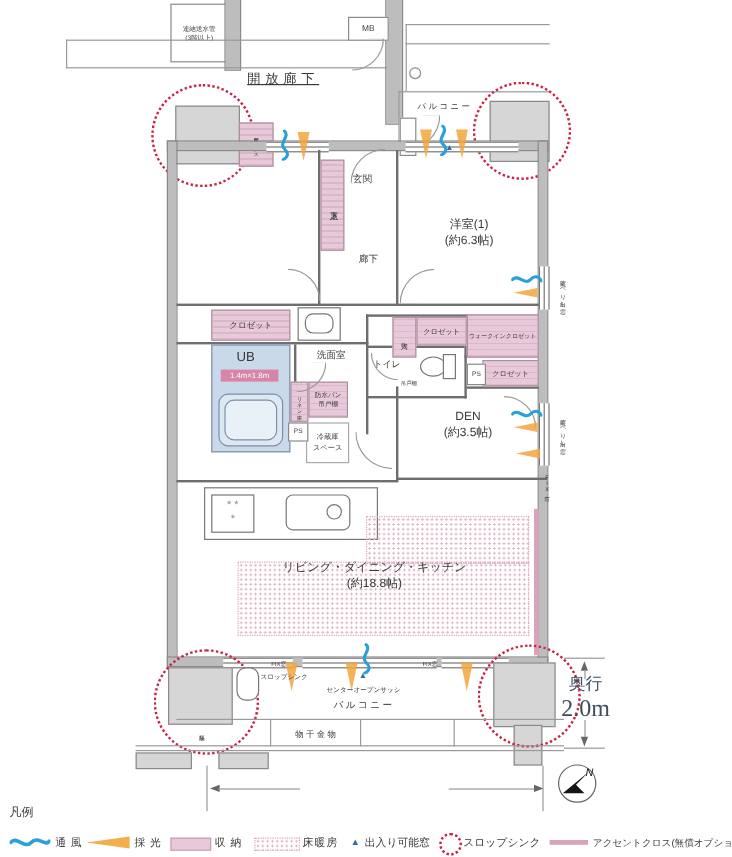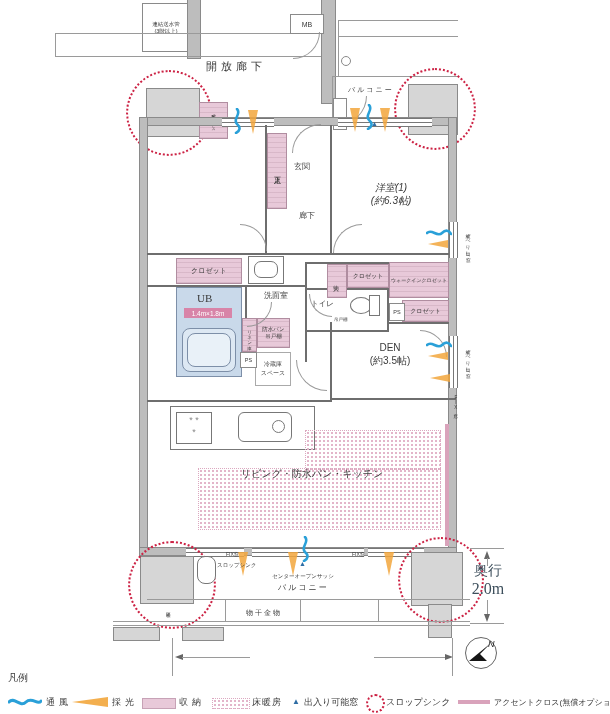--- a/index.html
+++ b/index.html
@@ -55,21 +55,21 @@
   </div>
   <div class="w" style="left:188px;top:0;width:12px;height:58px;"></div>
   <div class="ln" style="left:55px;top:33px;width:275px;height:1px;"></div>
   <div class="ln" style="left:55px;top:56px;width:275px;height:1px;"></div>
   <div class="ln" style="left:55px;top:33px;width:1px;height:24px;"></div>
   <div class="w" style="left:322px;top:0;width:13px;height:103px;"></div>
   <div class="box" style="left:290px;top:14px;width:32px;height:18px;display:flex;align-items:center;justify-content:center;">
     <span style="font-size:7px;">MB</span>
   </div>
   <div class="arc br" style="left:293px;top:32px;width:26px;height:26px;"></div>
-  <div class="lbl" style="left:206px;top:60px;font-size:11px;letter-spacing:4px;">開放廊下</div>
+  <div class="lbl" style="left:206px;top:60px;font-size:11px;letter-spacing:4px;text-decoration:underline;">開放廊下</div>
 
   <div class="ln" style="left:338px;top:20px;width:120px;height:1px;"></div>
   <div class="ln" style="left:338px;top:36px;width:120px;height:1px;"></div>
   <div class="ln" style="left:338px;top:20px;width:1px;height:56px;"></div>
   <div class="box" style="left:341px;top:56px;width:8px;height:8px;border-radius:50%;"></div>
 
   <div class="ln" style="left:332px;top:76px;width:126px;height:1px;"></div>
   <div class="ln" style="left:332px;top:76px;width:1px;height:49px;"></div>
   <div class="lbl" style="left:348px;top:86px;font-size:7px;letter-spacing:2px;">バルコニー</div>
   <div class="box v" style="left:333px;top:98px;width:12px;height:30px;font-size:4.5px;">給湯器</div>
@@ -121,21 +121,21 @@
   <div class="pk" style="left:402px;top:300px;width:45px;height:20px;font-size:6px;">クロゼット</div>
   <div class="pk v" style="left:242px;top:318px;width:13px;height:32px;font-size:4.5px;">リネン庫</div>
   <div class="pk" style="left:257px;top:318px;width:31px;height:28px;">
     <div class="cc" style="font-size:5.5px;">
       <div>防水パン</div>
       <div>吊戸棚</div>
     </div>
   </div>
 
   <div class="ub" style="left:176px;top:287px;width:64px;height:88px;"></div>
-  <div class="lbl" style="left:197px;top:292px;font-size:11px;font-family:Liberation Serif, serif;">UB</div>
+  <div class="lbl" style="left:197px;top:292px;font-size:11px;">UB</div>
   <div class="badge" style="left:184px;top:308px;width:48px;height:10px;font-size:6.5px;">1.4m×1.8m</div>
   <div class="tub" style="left:182px;top:328px;width:52px;height:42px;"></div>
   <div class="tub" style="left:187px;top:333px;width:42px;height:32px;background:#e9f1f8;"></div>
 
   <div class="fixture" style="left:248px;top:256px;width:34px;height:26px;"></div>
   <div class="fixture" style="left:254px;top:261px;width:22px;height:15px;border-radius:7px;"></div>
   <div class="fixture" style="left:350px;top:297px;width:20px;height:15px;border-radius:50%;"></div>
   <div class="fixture" style="left:369px;top:295px;width:9px;height:19px;"></div>
   <div class="box" style="left:255px;top:352px;width:34px;height:32px;border-color:#aaa;display:flex;align-items:center;justify-content:center;">
     <div class="cc" style="font-size:6px;">
@@ -164,35 +164,36 @@
   <div class="accent" style="left:445px;top:424px;width:4px;height:122px;"></div>
 
   <div class="arc tl" style="left:292px;top:124px;width:28px;height:28px;"></div>
   <div class="arc tr" style="left:240px;top:224px;width:26px;height:26px;"></div>
   <div class="arc tl" style="left:333px;top:224px;width:28px;height:28px;"></div>
   <div class="arc br" style="left:247px;top:302px;width:24px;height:24px;"></div>
   <div class="arc bl" style="left:309px;top:294px;width:22px;height:22px;"></div>
   <div class="arc tr" style="left:420px;top:330px;width:26px;height:26px;"></div>
   <div class="arc bl" style="left:296px;top:360px;width:30px;height:30px;"></div>
 
-  <div class="lbl cc" style="left:348px;top:182px;width:86px;font-size:10px;font-style:italic;">
+  <div class="lbl cc" style="left:348px;top:182px;width:86px;font-size:10px;">
     <div>洋室(1)</div>
     <div>(約6.3帖)</div>
   </div>
-  <div class="lbl" style="left:294px;top:162px;font-size:8px;">玄関</div>
+  <div class="lbl" style="left:294px;top:145px;font-size:8px;">玄関</div>
   <div class="lbl" style="left:299px;top:211px;font-size:8px;">廊下</div>
   <div class="lbl cc" style="left:245px;top:291px;width:62px;font-size:8px;">洗面室</div>
   <div class="lbl" style="left:311px;top:299px;font-size:7.5px;">トイレ</div>
   <div class="lbl" style="left:334px;top:317px;font-size:4.5px;">吊戸棚</div>
   <div class="lbl cc" style="left:350px;top:342px;width:80px;font-size:10px;text-align:center;">
     <div>DEN</div>
     <div>(約3.5帖)</div>
   </div>
   <div class="lbl cc" style="left:202px;top:468px;width:220px;font-size:10px;">
-    <div>リビング・防水パン・キッチン</div>
+    <div>リビング・ダイニング・キッチン</div>
+    <div>(約18.8帖)</div>
   </div>
 
   <div class="lbl v" style="left:462px;top:208px;width:12px;height:66px;font-size:5px;">縦すべり出し窓</div>
   <div class="lbl v" style="left:462px;top:324px;width:12px;height:66px;font-size:5px;">縦すべり出し窓</div>
   <div class="lbl v" style="left:451px;top:390px;width:9px;height:24px;font-size:4.5px;">FIX窓</div>
 
   <svg class="abs" style="left:232px;top:108px;" width="10" height="26" viewBox="0 0 10 26">
       <path d="M5 1 C 10 6,0 11,5 16 C 9 19.5,8 23,4 25" fill="none" stroke="#2aa0d8" stroke-width="2.6" stroke-linecap="round"></path>
     </svg>
   <div class="tri-d" style="left:248px;top:110px;"></div>
@@ -249,21 +250,21 @@
   <div class="arrL" style="left:175px;top:654px;"></div>
   <div class="ln" style="left:182px;top:657px;width:68px;height:1px;"></div>
   <div class="ln" style="left:374px;top:657px;width:72px;height:1px;"></div>
   <div class="arrR" style="left:445px;top:654px;"></div>
   <div class="ln" style="left:452px;top:638px;width:1px;height:38px;"></div>
 
   <div class="ln" style="left:470px;top:548px;width:34px;height:1px;"></div>
   <div class="arrU" style="left:484px;top:551px;"></div>
   <div class="ln" style="left:487px;top:558px;width:1px;height:8px;"></div>
   <div class="lbl cc serif" style="left:468px;top:562px;width:40px;font-size:14px;">奥行</div>
-  <div class="lbl cc serif" style="left:464px;top:579px;width:48px;font-size:16px;">2.0m</div>
+  <div class="lbl cc serif" style="left:464px;top:579px;width:48px;font-size:20px;">2.0m</div>
   <div class="ln" style="left:487px;top:600px;width:1px;height:14px;"></div>
   <div class="arrD" style="left:484px;top:614px;"></div>
   <div class="ln" style="left:470px;top:623px;width:34px;height:1px;"></div>
 
   <svg class="abs" style="left:464px;top:636px;" width="34" height="34" viewBox="0 0 34 34">
     <circle cx="17" cy="17" r="15.5" fill="none" stroke="#666" stroke-width="1"></circle>
     <polygon points="5,25 27,7 16,18 23,25" fill="#151515"></polygon>
     <text x="24" y="11" font-size="9" font-style="italic" fill="#151515">N</text>
   </svg>
 

